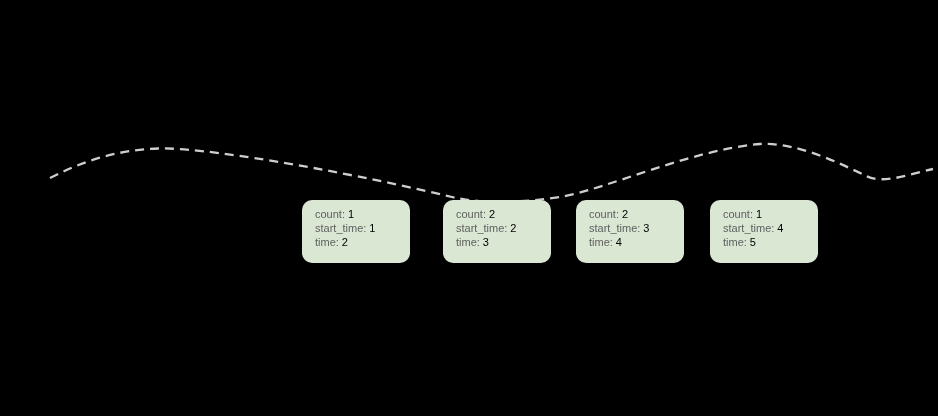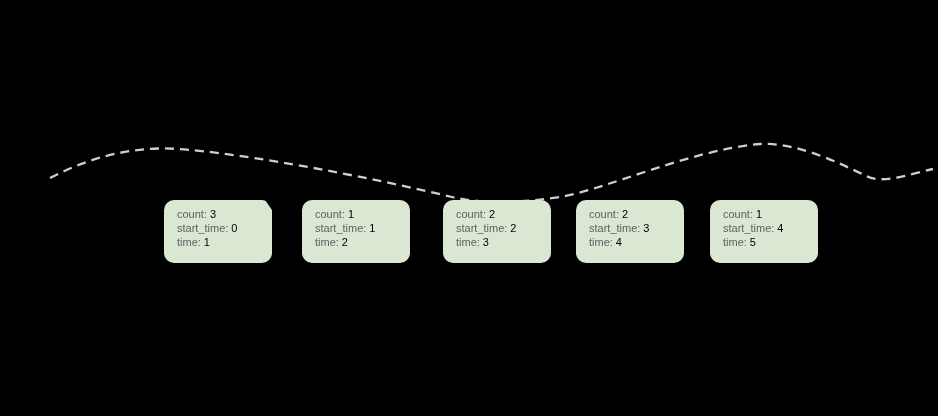--- a/index.html
+++ b/index.html
@@ -69,26 +69,20 @@
 </style>
 </head>
 <body>
 
 <div class="stage">
 
   <svg class="curve-svg" viewBox="0 0 938 416" xmlns="http://www.w3.org/2000/svg">
     <path d="M50,178 C85,160 118,150 158,148.5 C200,147 330,168 452,197 C482,204 520,203 560,197 C604,190 690,150 760,144 C795,142 838,162 866,176 C884,185 912,173 933,169"></path>
   </svg>
 
-  <div class="card card-1">
-    <div class="row"><span class="lbl">count:</span><span class="val">3</span></div>
-    <div class="row"><span class="lbl">start_time:</span><span class="val">0</span></div>
-    <div class="row"><span class="lbl">time:</span><span class="val">1</span></div>
-    <div class="notch"></div>
-  </div>
 
   <div class="card card-2">
     <div class="row"><span class="lbl">count:</span><span class="val">1</span></div>
     <div class="row"><span class="lbl">start_time:</span><span class="val">1</span></div>
     <div class="row"><span class="lbl">time:</span><span class="val">2</span></div>
   </div>
 
   <div class="card card-3">
     <div class="row"><span class="lbl">count:</span><span class="val">2</span></div>
     <div class="row"><span class="lbl">start_time:</span><span class="val">2</span></div>

